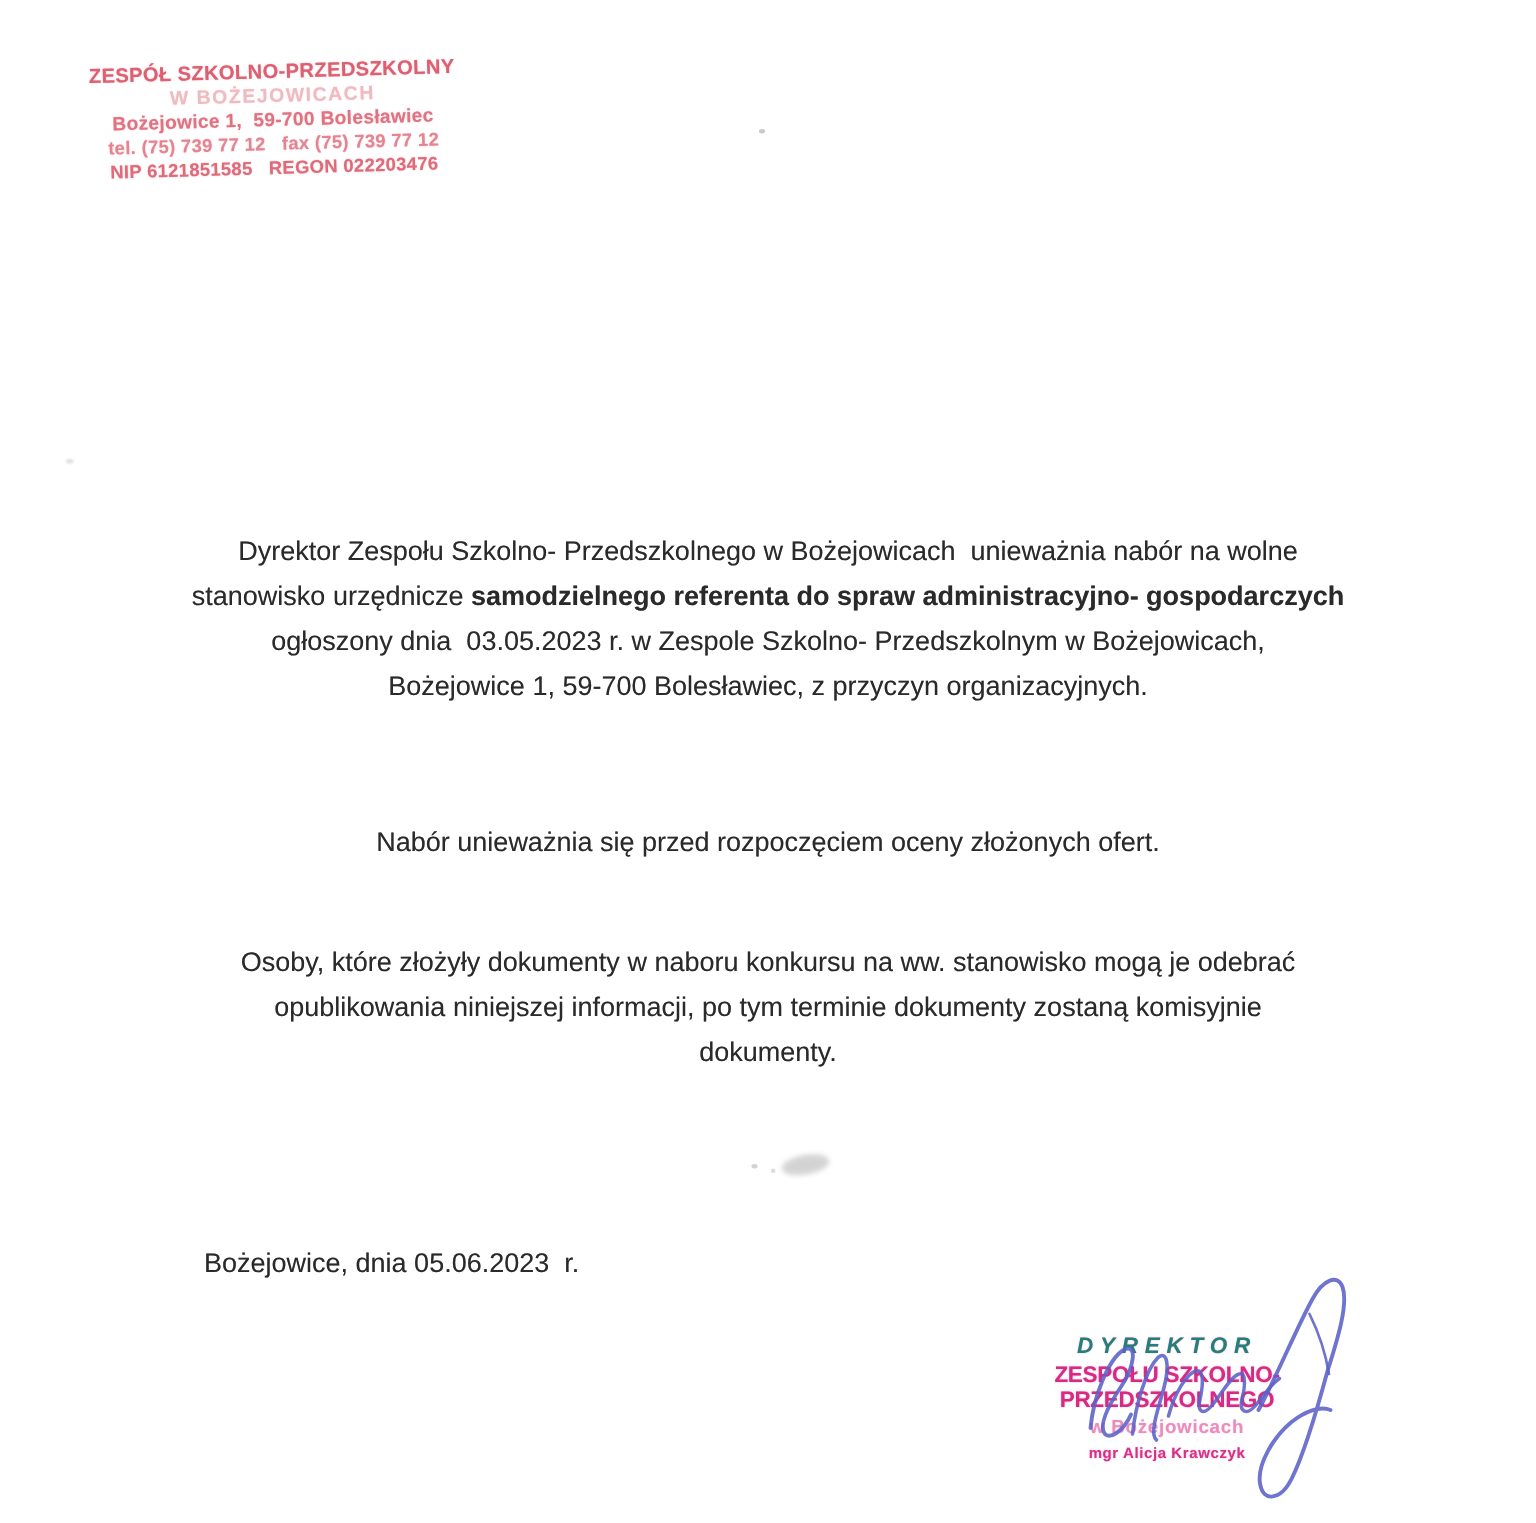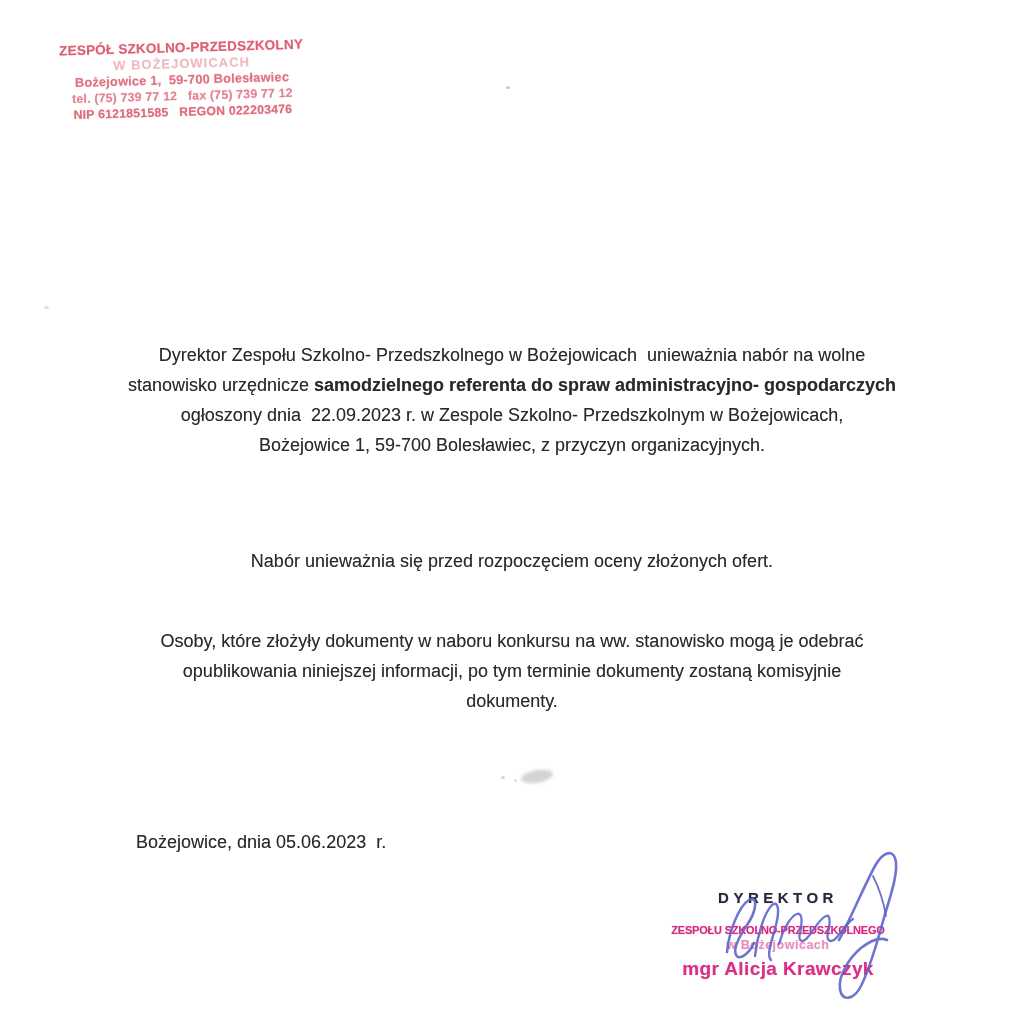--- a/index.html
+++ b/index.html
@@ -58,21 +58,21 @@
 
   
   .para{
     position:absolute;
     text-align:center;
     font-size:18px;
     line-height:30px;
     color:var(--text-dark);
     text-shadow:0 0 .4px rgba(0,0,0,.35);
   }
-  .p1{left:88px; width:848px; top:340px;}
+  .p1{left:88px; width:848px; top:352px;}
   .p2{left:88px; width:848px; top:546px;}
   .p3{left:88px; width:848px; top:626px;}
   .bold{font-weight:700;}
 
   
   .date-line{
     position:absolute;
     left:136px; top:832px;
     font-size:18px;
     color:var(--text-dark);
@@ -91,32 +91,32 @@
   .stamp-sig{
     position:absolute;
     left:664px; top:889px;
     width:228px;
     text-align:center;
     color:var(--stamp-pink);
     text-shadow:0 0 1px rgba(214,30,125,.5);
   }
   .stamp-sig .role{
     font-size:15px;font-weight:700;letter-spacing:4.5px;
-    color:#0f172a;opacity:.92;
+    color:#0f766e;opacity:.92;font-style:italic;
   }
   .stamp-sig .org{
-    font-size:11px;font-weight:700;margin-top:18px;letter-spacing:-.2px;
+    font-size:15px;font-weight:700;margin-top:2px;letter-spacing:-.2px;
     opacity:.95;
   }
   .stamp-sig .place{
     font-size:12.5px;font-weight:700;margin-top:2px;
     opacity:.5;letter-spacing:.5px;
   }
   .stamp-sig .name{
-    font-size:19px;font-weight:700;margin-top:6px;letter-spacing:.4px;
+    font-size:10px;font-weight:700;margin-top:6px;letter-spacing:.4px;
     opacity:.92;
   }
 
   
   .signature-svg{
     position:absolute;
     left:683px; top:846px;
     width:238px; height:168px;
     overflow:visible;
     z-index:5;
@@ -142,21 +142,21 @@
     <div class="st5 line">NIP 6121851585   REGON 022203476</div>
   </div>
 
   <div class="artifact dot-a"></div>
   <div class="artifact dot-b"></div>
 
 
   <div class="para p1">
     <div class="line">Dyrektor Zespołu Szkolno- Przedszkolnego w Bożejowicach  unieważnia nabór na wolne</div>
     <div class="line"><span>stanowisko urzędnicze </span><span class="bold">samodzielnego referenta do spraw administracyjno- gospodarczych</span></div>
-    <div class="line">ogłoszony dnia  22.09.2023 r. w Zespole Szkolno- Przedszkolnym w Bożejowicach,</div>
+    <div class="line">ogłoszony dnia  03.05.2023 r. w Zespole Szkolno- Przedszkolnym w Bożejowicach,</div>
     <div class="line">Bożejowice 1, 59-700 Bolesławiec, z przyczyn organizacyjnych.</div>
   </div>
 
   <div class="para p2 single">Nabór unieważnia się przed rozpoczęciem oceny złożonych ofert.</div>
 
   <div class="para p3">
     <div class="line">Osoby, które złożyły dokumenty w naboru konkursu na ww. stanowisko mogą je odebrać</div>
     <div class="line">opublikowania niniejszej informacji, po tym terminie dokumenty zostaną komisyjnie</div>
     <div class="line">dokumenty.</div>
   </div>

